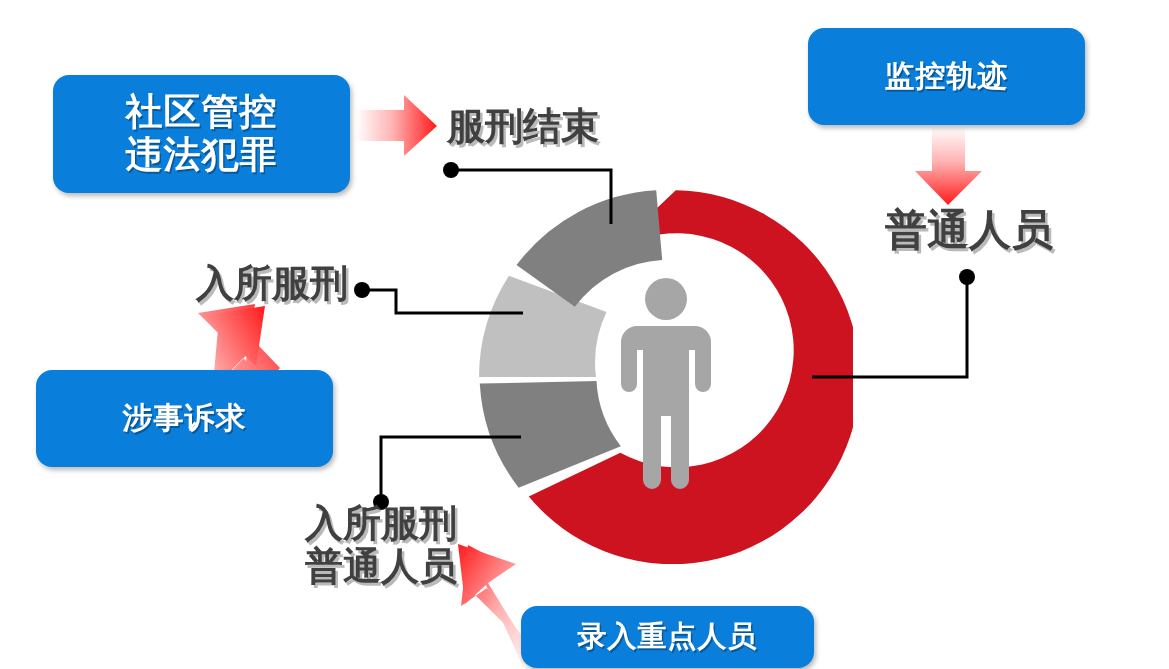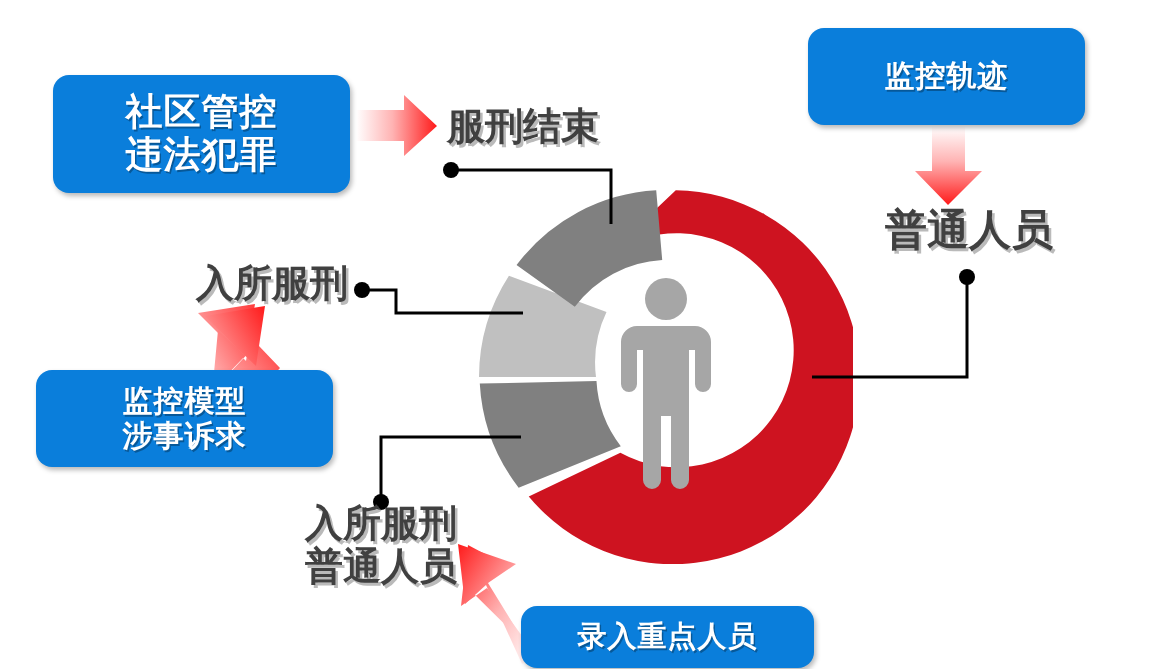--- a/index.html
+++ b/index.html
@@ -165,21 +165,20 @@
     </g>
     <circle cx="967" cy="277" r="8" fill="#000000"></circle>
   </svg>
 
   <div class="blue-box" id="box-community">
     <span class="bline">社区管控</span>
     <span class="bline">违法犯罪</span>
   </div>
 
   <div class="blue-box" id="box-monitor">
-    <span class="bline">监控模型</span>
     <span class="bline">涉事诉求</span>
   </div>
 
   <div class="blue-box" id="box-track">
     <span class="bline">监控轨迹</span>
   </div>
 
   <div class="blue-box" id="box-entry">
     <span class="bline">录入重点人员</span>
   </div>

